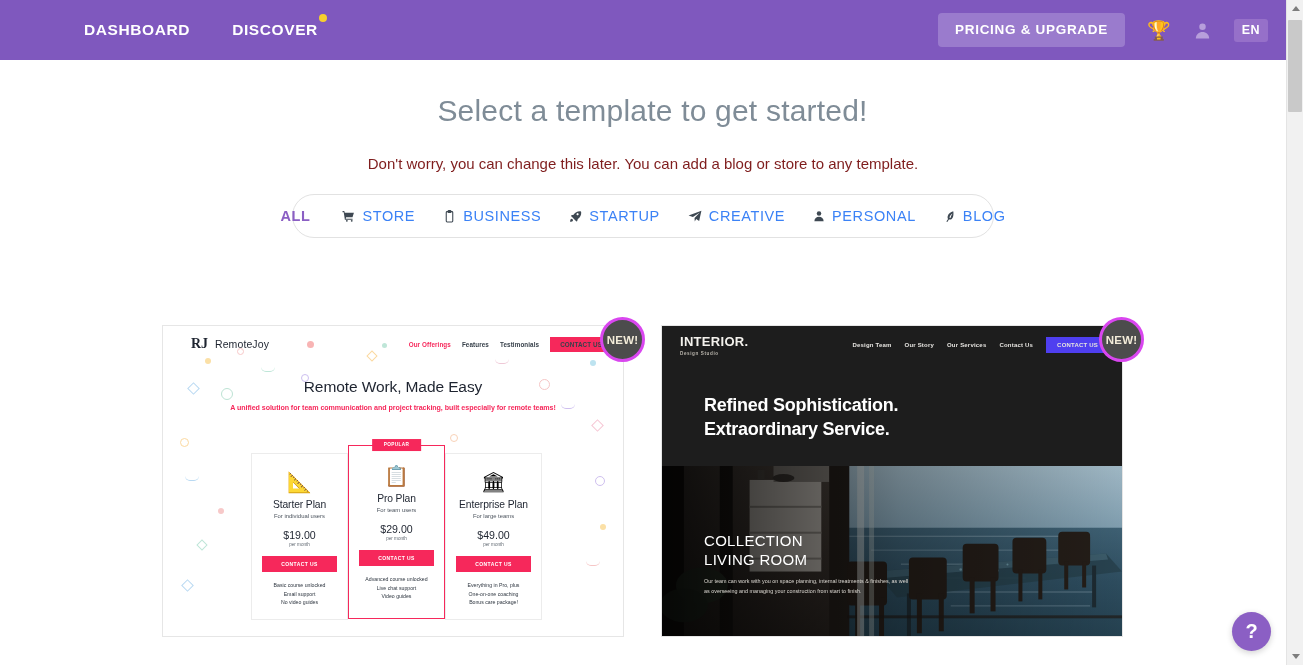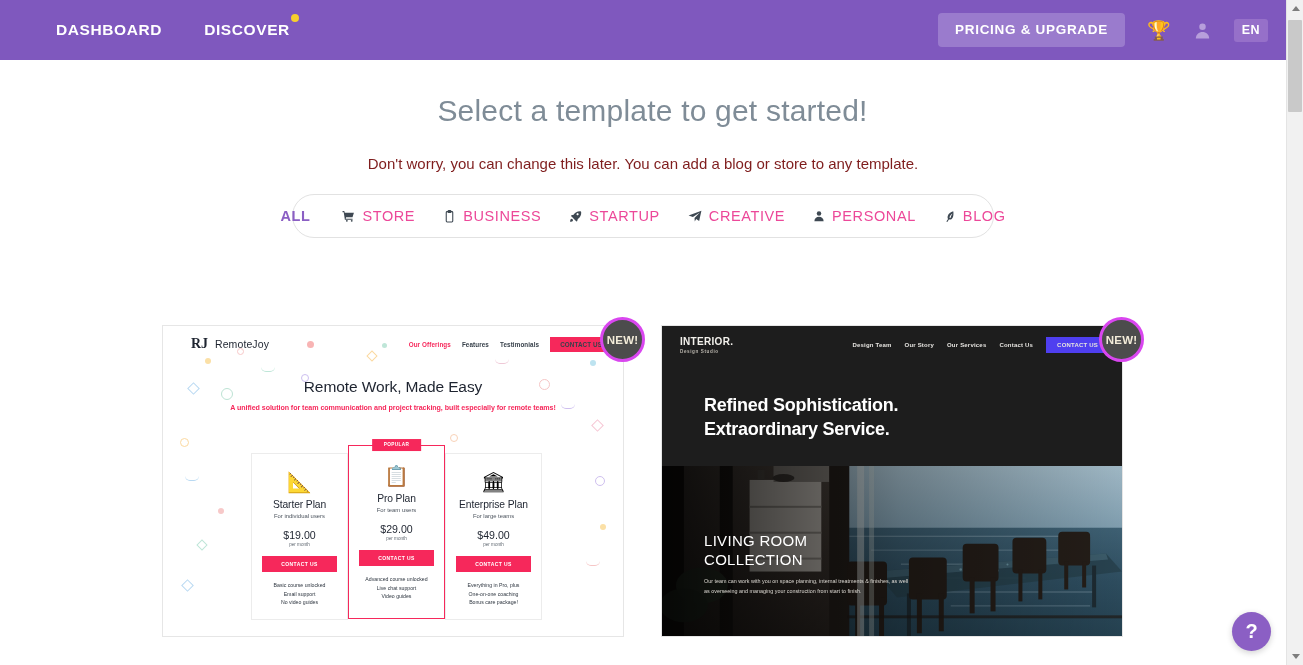--- a/index.html
+++ b/index.html
@@ -27,21 +27,21 @@
   }
   .free-badge {
     margin-left: 11px;
     background: #9670c9;
     color: #ffffff;
     font-size: 12.5px; font-weight: 700;
     letter-spacing: 0.8px;
     padding: 4px 9px 4px 10px;
     border-radius: 3px;
   }
-  .nav-links { display: flex; align-items: flex-start; margin-left: 56px; }
+  .nav-links { display: flex; align-items: flex-start; margin-left: 84px; }
   .nav-link {
     position: relative;
     color: #ffffff;
     font-size: 15.5px; font-weight: 700;
     letter-spacing: 0.6px;
     margin-right: 42px;
     cursor: pointer;
   }
   .nav-dot {
     position: absolute; top: -7px; right: -9px;
@@ -100,21 +100,21 @@
     width: 702px; height: 44px;
     border: 1px solid #e2e2e2;
     border-radius: 22px;
     background: #fff;
     display: flex; align-items: center; justify-content: center;
   }
   .filter-item {
     display: flex; align-items: center;
     margin: 0 14px;
     font-size: 14.5px;
-    color: #ec4899;
+    color: #3b82f6;
     letter-spacing: 0.6px;
     cursor: pointer;
   }
   .filter-item.active { color: #8b5fc4; font-weight: 700; margin-right: 18px; }
   .filter-item .ficon {
     margin-right: 7px;
     display: inline-flex; align-items: center;
     color: #3e4852;
   }
 
@@ -238,21 +238,21 @@
   }
   .cf-dia { transform: rotate(45deg); }
 
   
   .t2 { position: absolute; inset: 0; background: #1d1d1d; }
   .t2-topbar {
     position: absolute; top: 0; left: 0; right: 0; height: 38px;
     display: flex; align-items: center;
   }
   .t2-logo { margin-left: 18px; }
-  .t2-title { font-size: 10px; color: #f3f1ec; font-weight: 700; letter-spacing: 0.3px; }
+  .t2-title { font-size: 13px; color: #f3f1ec; font-weight: 700; letter-spacing: 0.3px; }
   .t2-sub { font-size: 4.6px; color: #b9b5ad; font-weight: 700; letter-spacing: 0.6px; margin-top: 2px; }
   .t2-nav { margin-left: auto; display: flex; align-items: center; }
   .t2-nav span {
     font-size: 6px; color: #e6e4e0; font-weight: 600;
     margin-right: 13px; letter-spacing: 0.2px;
   }
   .t2-contact {
     background: #4f3ff0; color: #fff;
     font-size: 5.4px; font-weight: 700;
     padding: 5px 11px; letter-spacing: 0.3px; margin-right: 0;
@@ -639,22 +639,22 @@
 
               <rect x="186" y="150" width="276" height="3" fill="#1f1a16" opacity=".7"></rect>
 
               <rect x="196" y="0" width="7" height="172" fill="#cfd4d2" opacity=".5"></rect>
               <rect x="208" y="0" width="5" height="172" fill="#c6ccc9" opacity=".38"></rect>
 
               <rect x="0" y="0" width="462" height="172" fill="url(#shade)"></rect>
             </svg>
 
             <div class="t2-caption">
+              <div class="t2-cap-title">COLLECTION</div>
               <div class="t2-cap-title">LIVING ROOM</div>
-              <div class="t2-cap-title">COLLECTION</div>
               <div class="t2-cap-body">Our team can work with you on space planning, internal treatments &amp; finishes, as well as overseeing and managing your construction from start to finish.</div>
             </div>
           </div>
 
         </div>
       </div>
       <div class="new-badge">NEW!</div>
     </div>
 
   </div>

